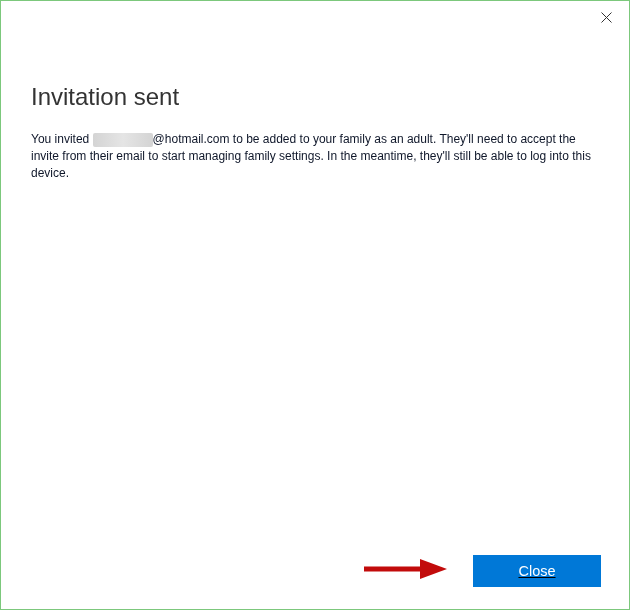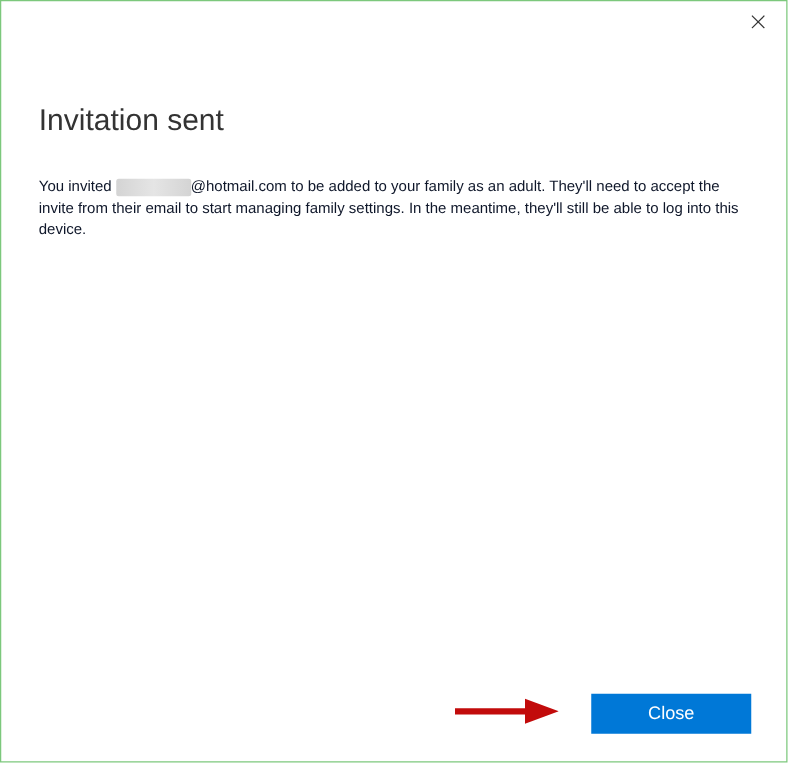--- a/index.html
+++ b/index.html
@@ -32,21 +32,21 @@
       color: #333;
       font-size: 14px;
     }
     .content {
       padding: 50px 30px 0 30px;
     }
     .heading {
       font-size: 24px;
       font-weight: 400;
       color: #333;
-      margin-bottom: 30px;
+      margin-bottom: 20px;
     }
     .para {
       font-size: 12px;
       color: #0f172a;
       line-height: 1.4;
       margin-bottom: 22px;
     }
     .redacted {
       display: inline-block;
       width: 60px;
@@ -55,20 +55,21 @@
       border-radius: 2px;
       vertical-align: middle;
       opacity:0.9;
     }
     .footer {
       position: absolute;
       bottom: 22px;
       right: 28px;
       display: flex;
       align-items: flex-end;
+      text-decoration: underline;
     }
     .primary-btn {
       background: #0078d7;
       color: #ffffff;
       border: none;
       padding: 8px 0;
       width: 128px;
       font-size: 14.5px;
       font-family: inherit;
       text-align: center;

